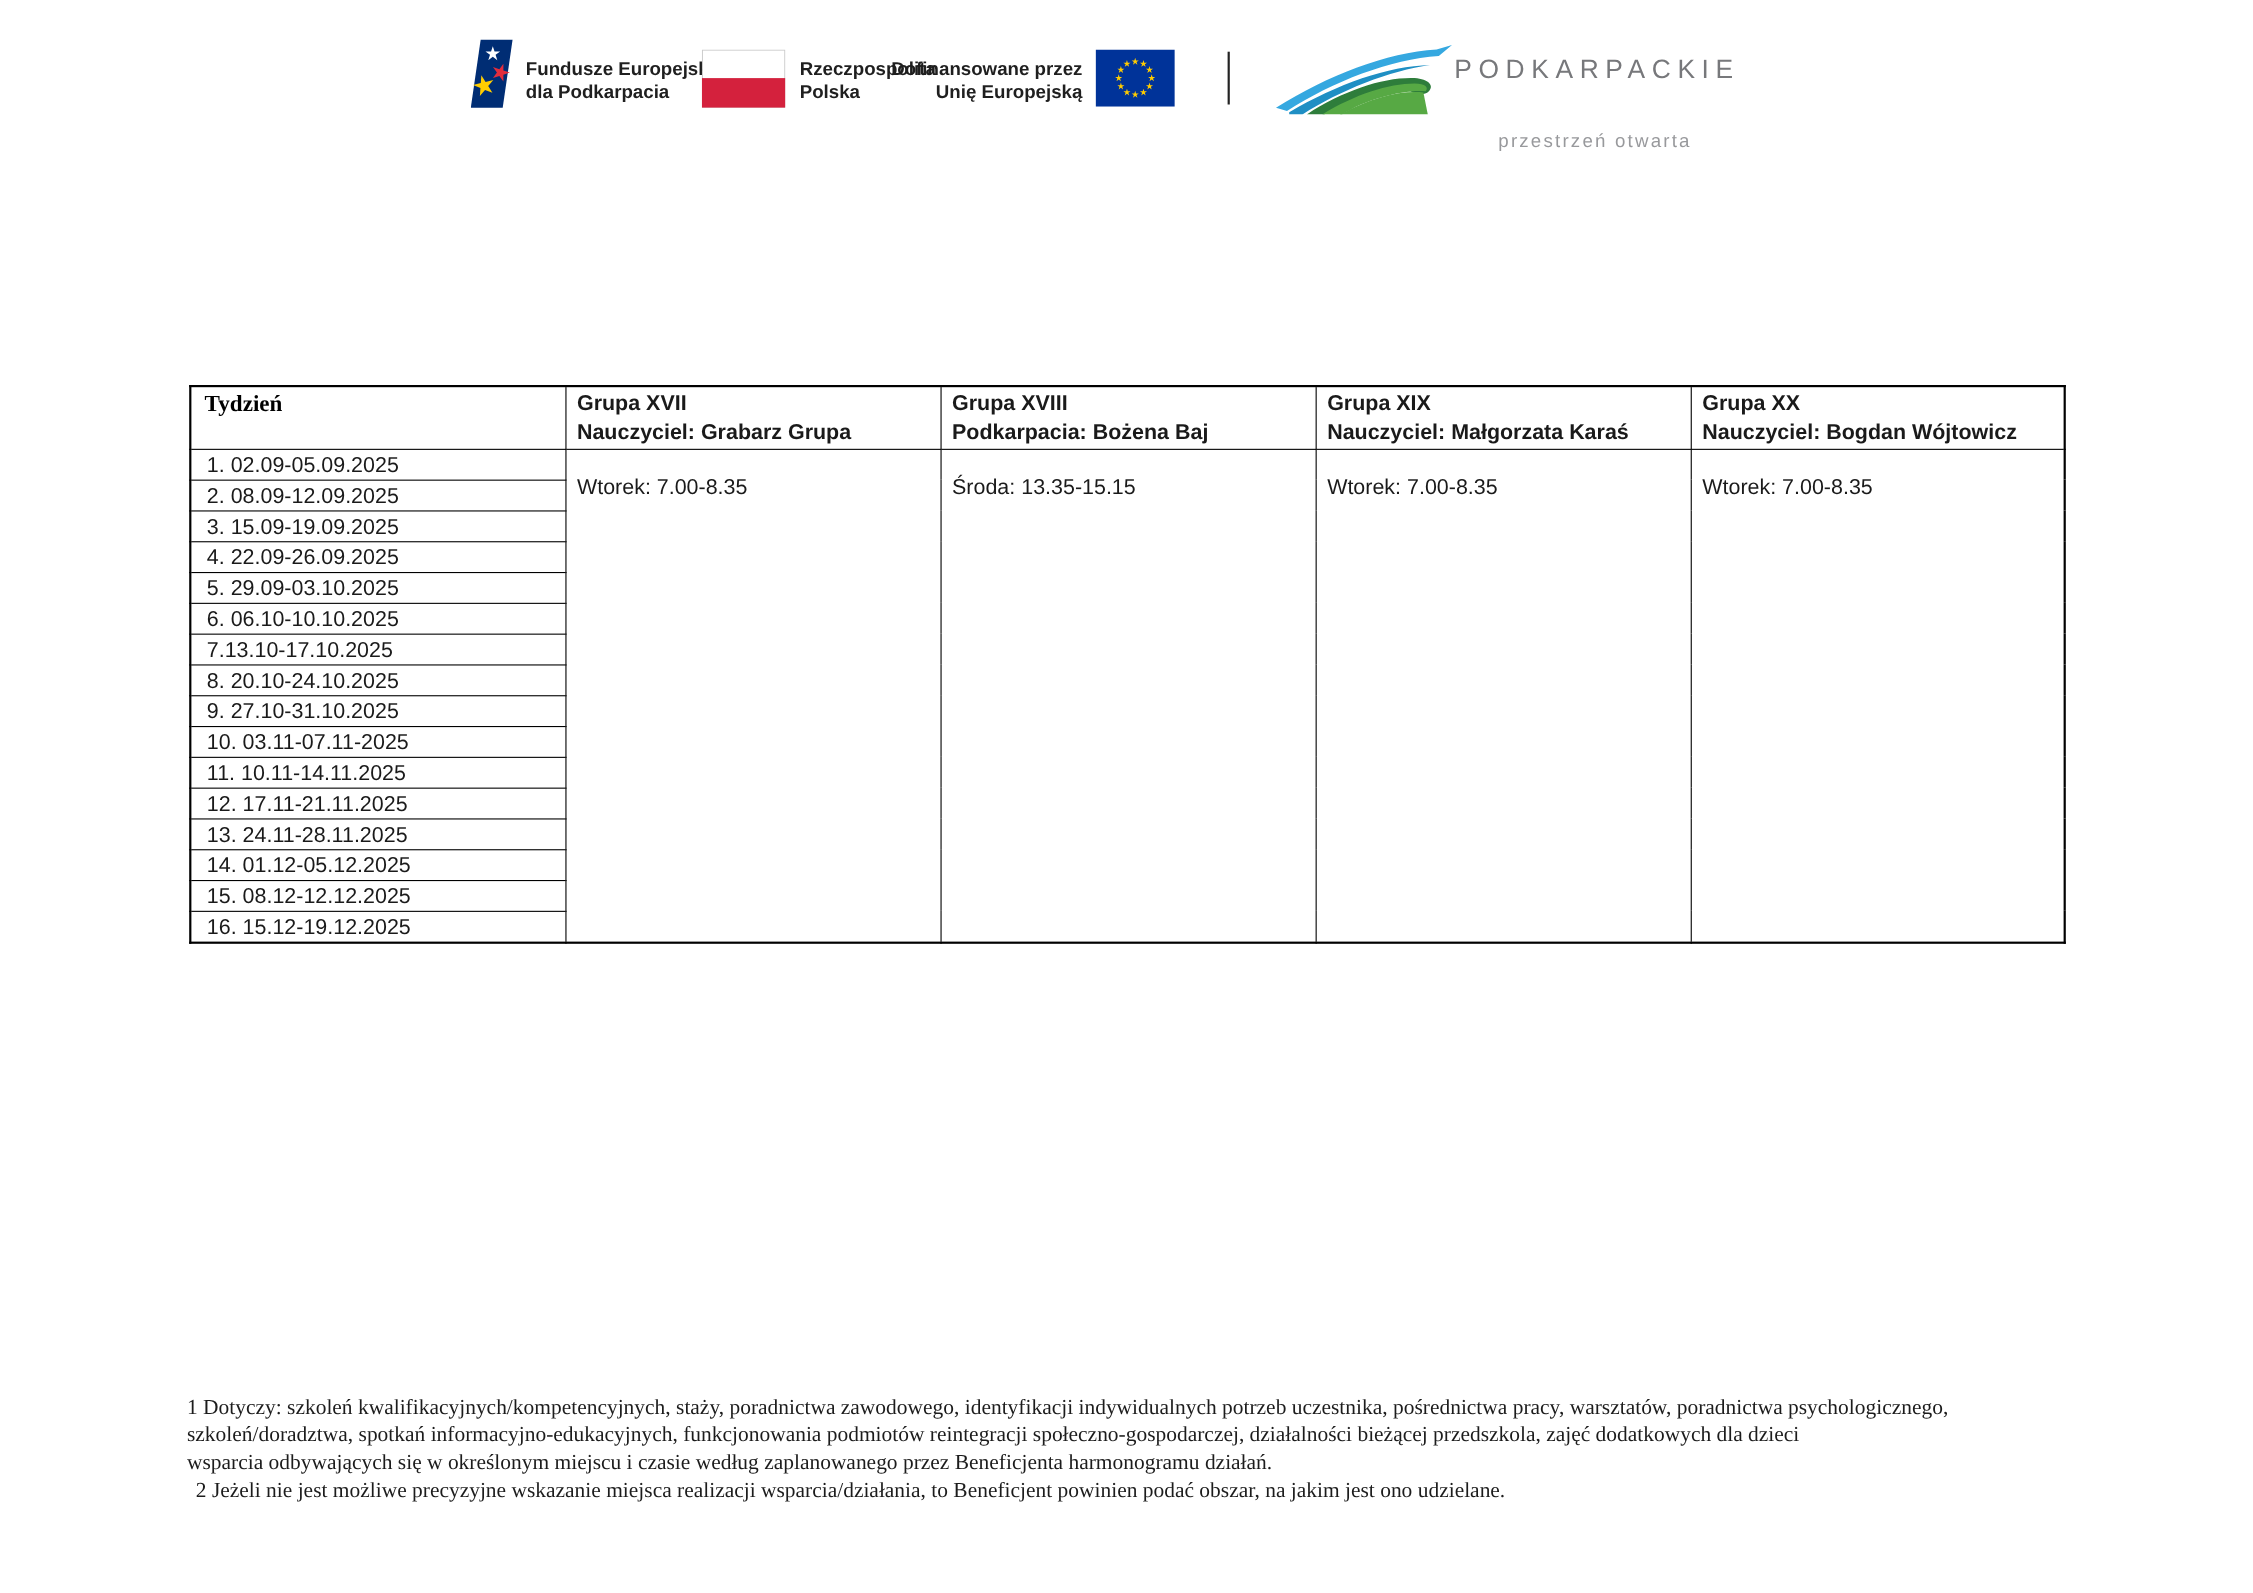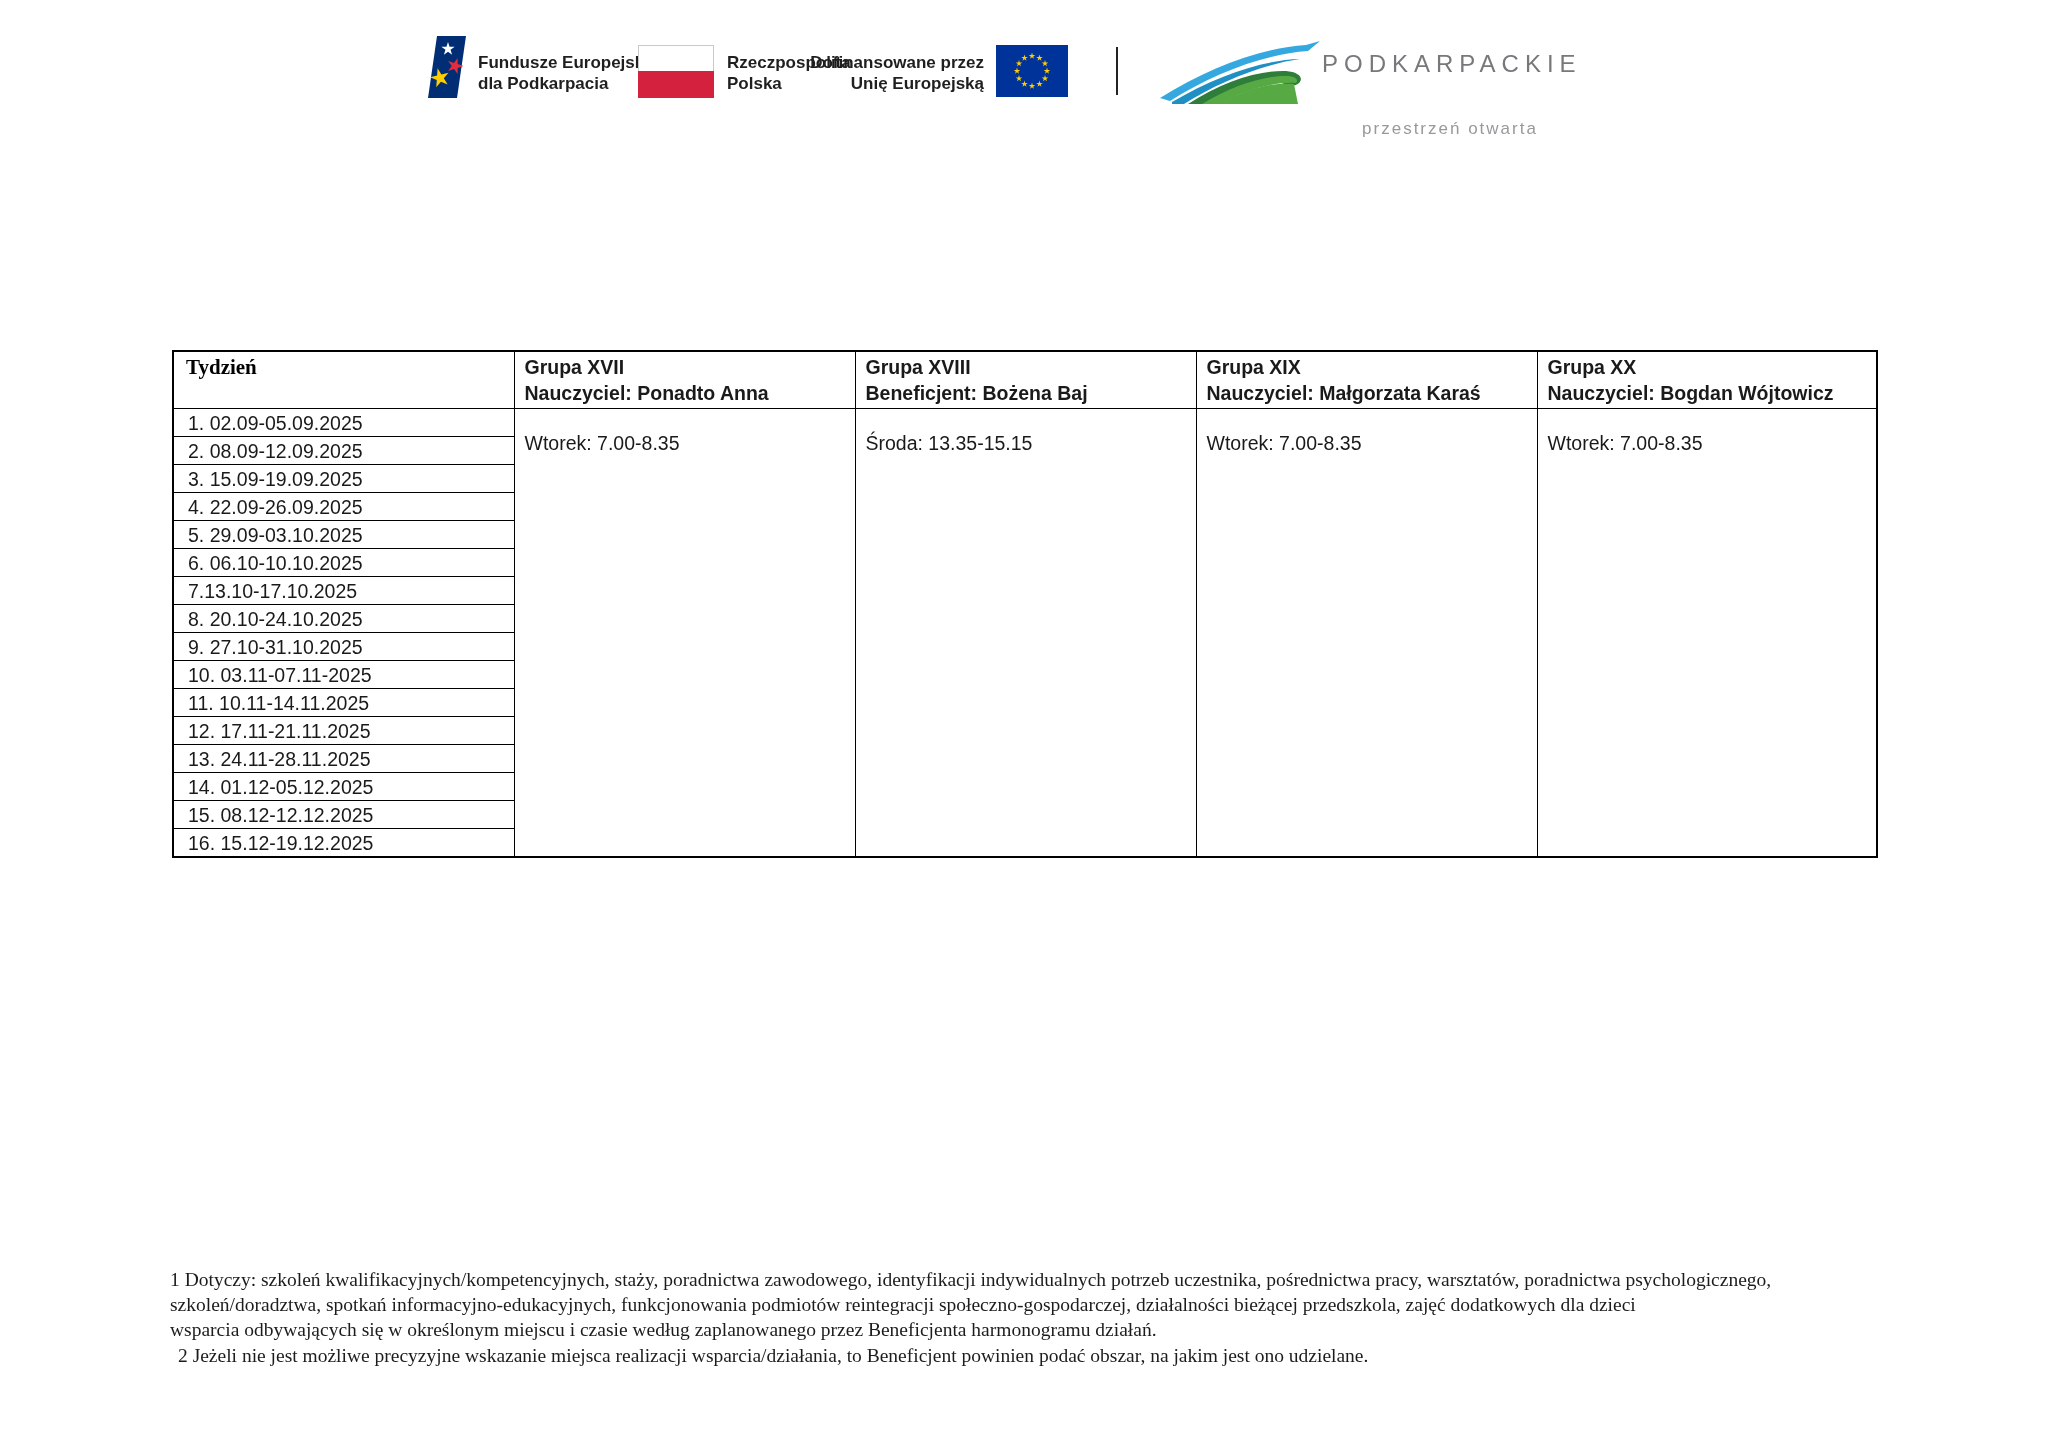--- a/index.html
+++ b/index.html
@@ -114,25 +114,25 @@
         <col style="width:341px">
         <col style="width:341px">
         <col style="width:341px">
         <col style="width:340px">
       </colgroup>
     <thead>
       <tr class="hdr-row">
         <td class="week-h">Tydzień</td>
         <td class="group-h">
           <div>Grupa XVII</div>
-          <div>Nauczyciel: Ponadto Anna</div>
+          <div>Nauczyciel: Grabarz Grupa</div>
         </td>
         <td class="group-h">
           <div>Grupa XVIII</div>
-          <div>Beneficjent: Bożena Baj</div>
+          <div>Podkarpacia: Bożena Baj</div>
         </td>
         <td class="group-h">
           <div>Grupa XIX</div>
           <div>Nauczyciel: Małgorzata Karaś</div>
         </td>
         <td class="group-h">
           <div>Grupa XX</div>
           <div>Nauczyciel: Bogdan Wójtowicz</div>
         </td>
       </tr>

